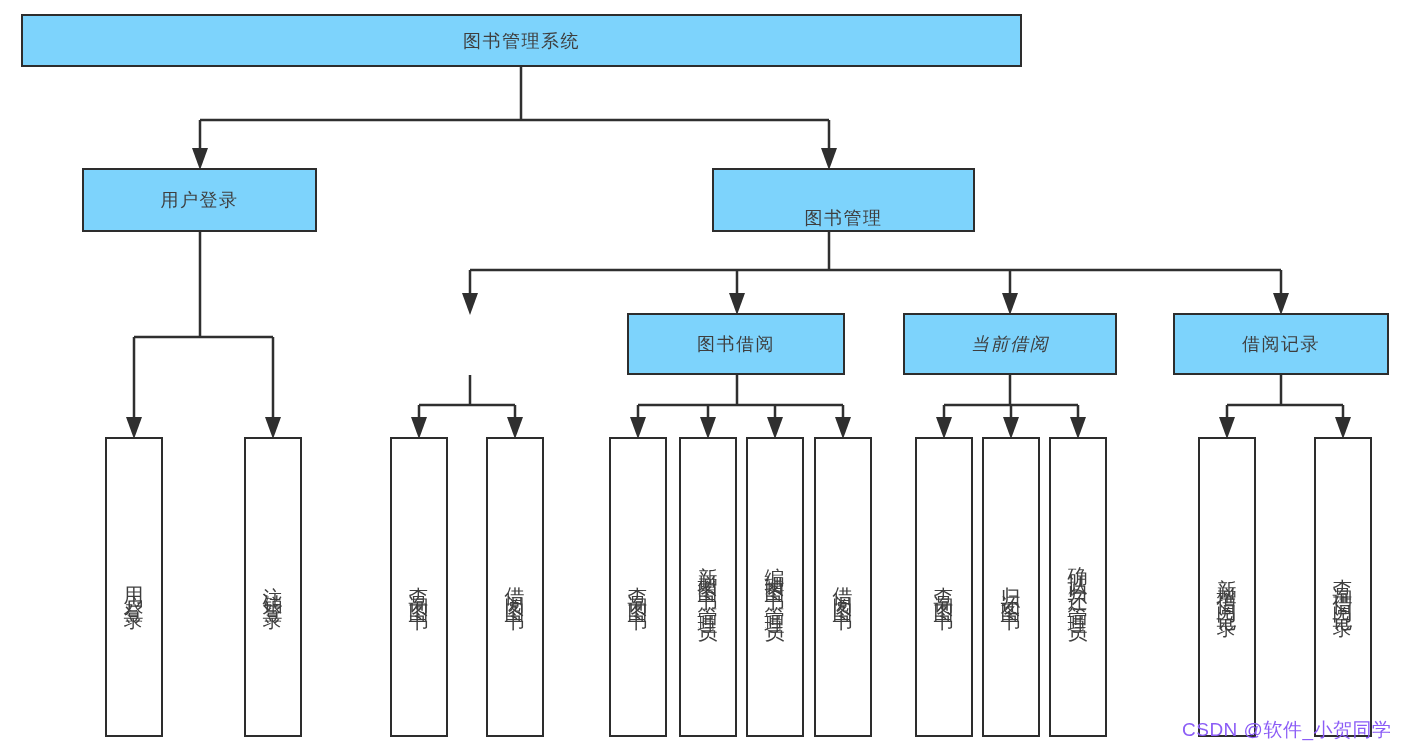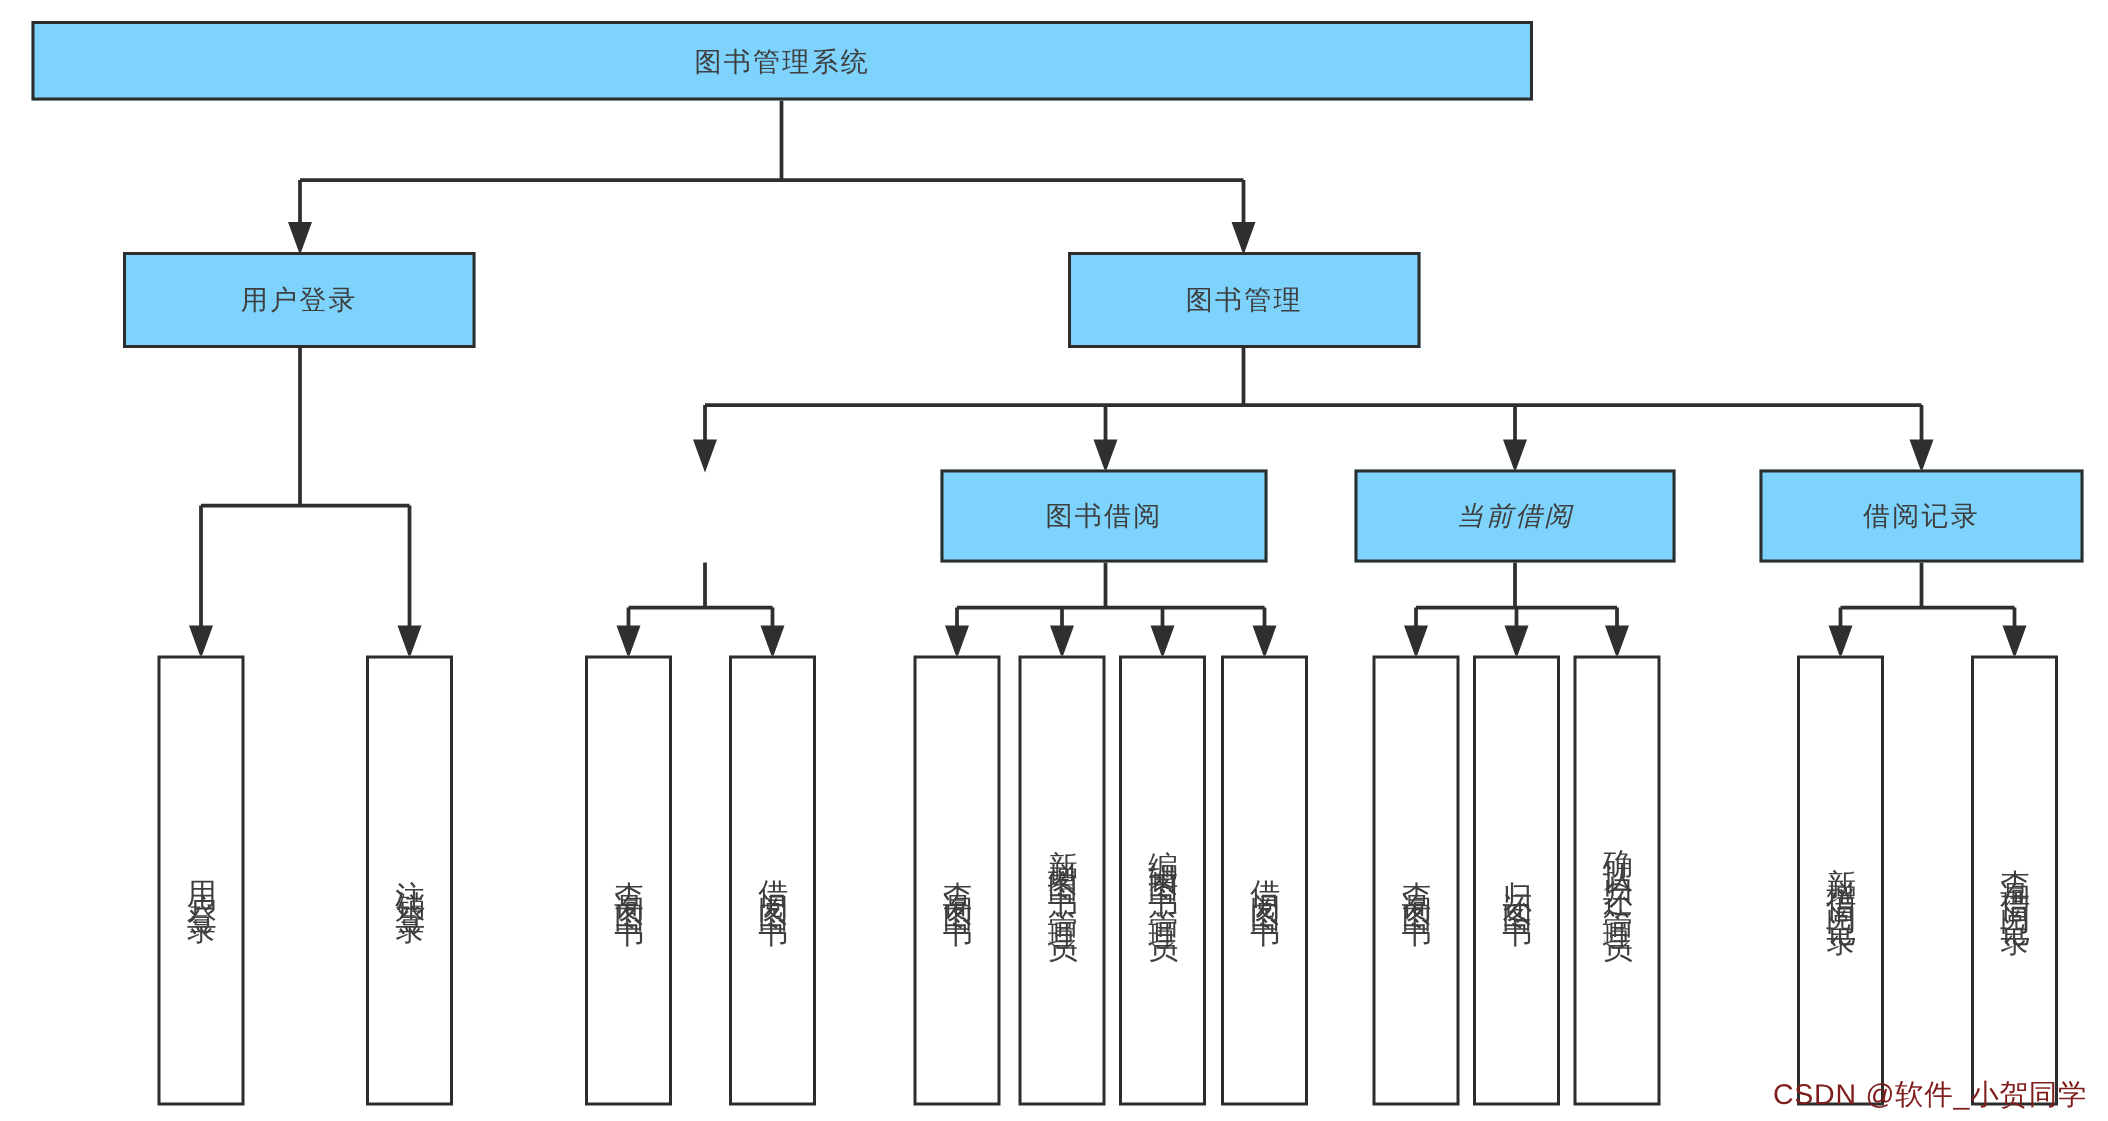--- a/index.html
+++ b/index.html
@@ -30,21 +30,21 @@
   .vbox .vtext{
     writing-mode:vertical-rl;
     text-orientation:mixed;
     font-size:20px;color:#3e3e3e;
     letter-spacing:8px;line-height:1;
     white-space:nowrap;
   }
   .watermark{
     position:absolute;
     left:1182px;top:717px;
-    font-size:19px;color:#7f1d1d;
+    font-size:19px;color:#8b5cf6;
     letter-spacing:0.5px;
     z-index:5;
     white-space:nowrap;
   }
   .wire{stroke:#2f2f2f;stroke-width:2.5;fill:none;}
   .ahead{fill:#2f2f2f;stroke:none;}
 </style>
 </head>
 <body>
 
@@ -86,21 +86,21 @@
     <polygon class="ahead" points="1335,417 1351,417 1343,439"></polygon>
   </svg>
 
   <div class="hbox" style="left:21px;top:14px;width:1001px;height:53px;">
     <span>图书管理系统</span>
   </div>
 
   <div class="hbox" style="left:82px;top:168px;width:235px;height:64px;">
     <span>用户登录</span>
   </div>
-  <div class="hbox" style="left:712px;top:168px;width:235px;height:64px;">
+  <div class="hbox" style="left:712px;top:168px;width:263px;height:64px;align-items:flex-end;">
     <span>图书管理</span>
   </div>
 
   <div class="hbox" style="left:627px;top:313px;width:218px;height:62px;">
     <span>图书借阅</span>
   </div>
   <div class="hbox" style="left:903px;top:313px;width:214px;height:62px;font-style:italic;">
     <span>当前借阅</span>
   </div>
   <div class="hbox" style="left:1173px;top:313px;width:216px;height:62px;">

